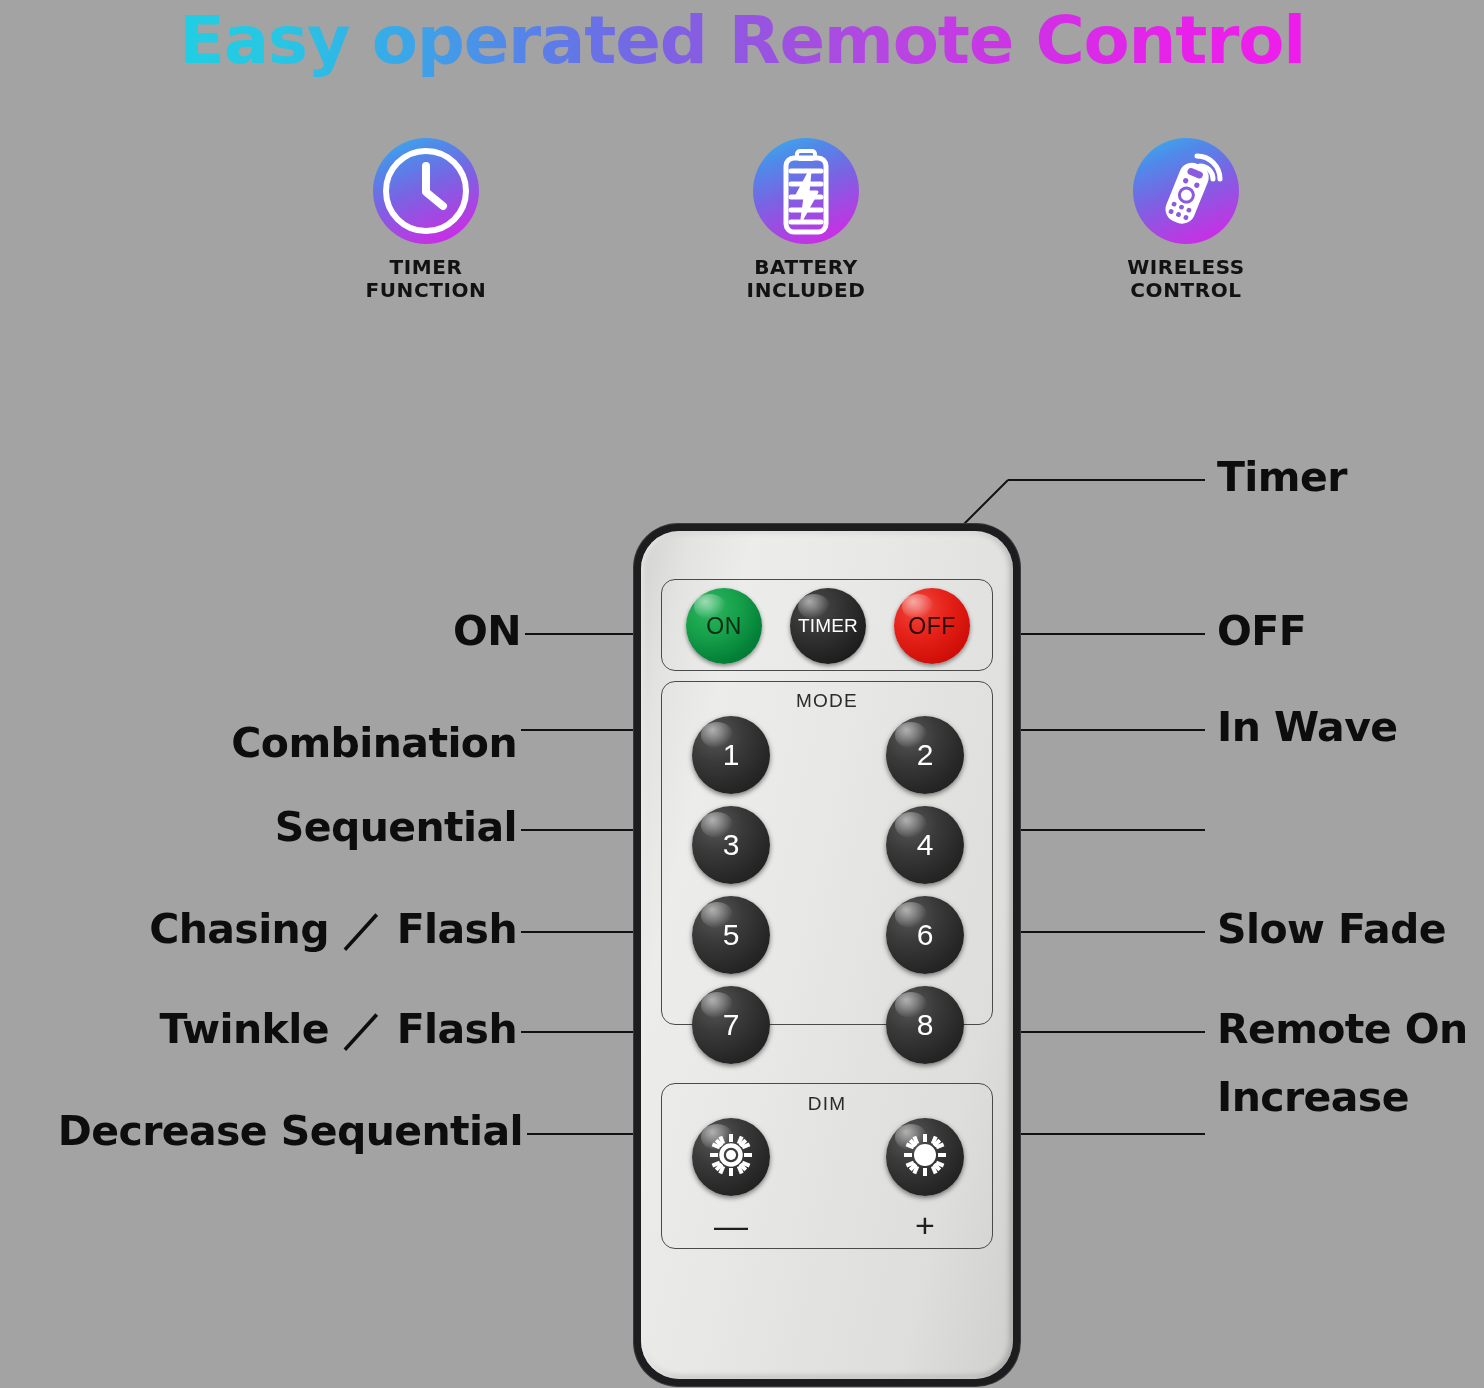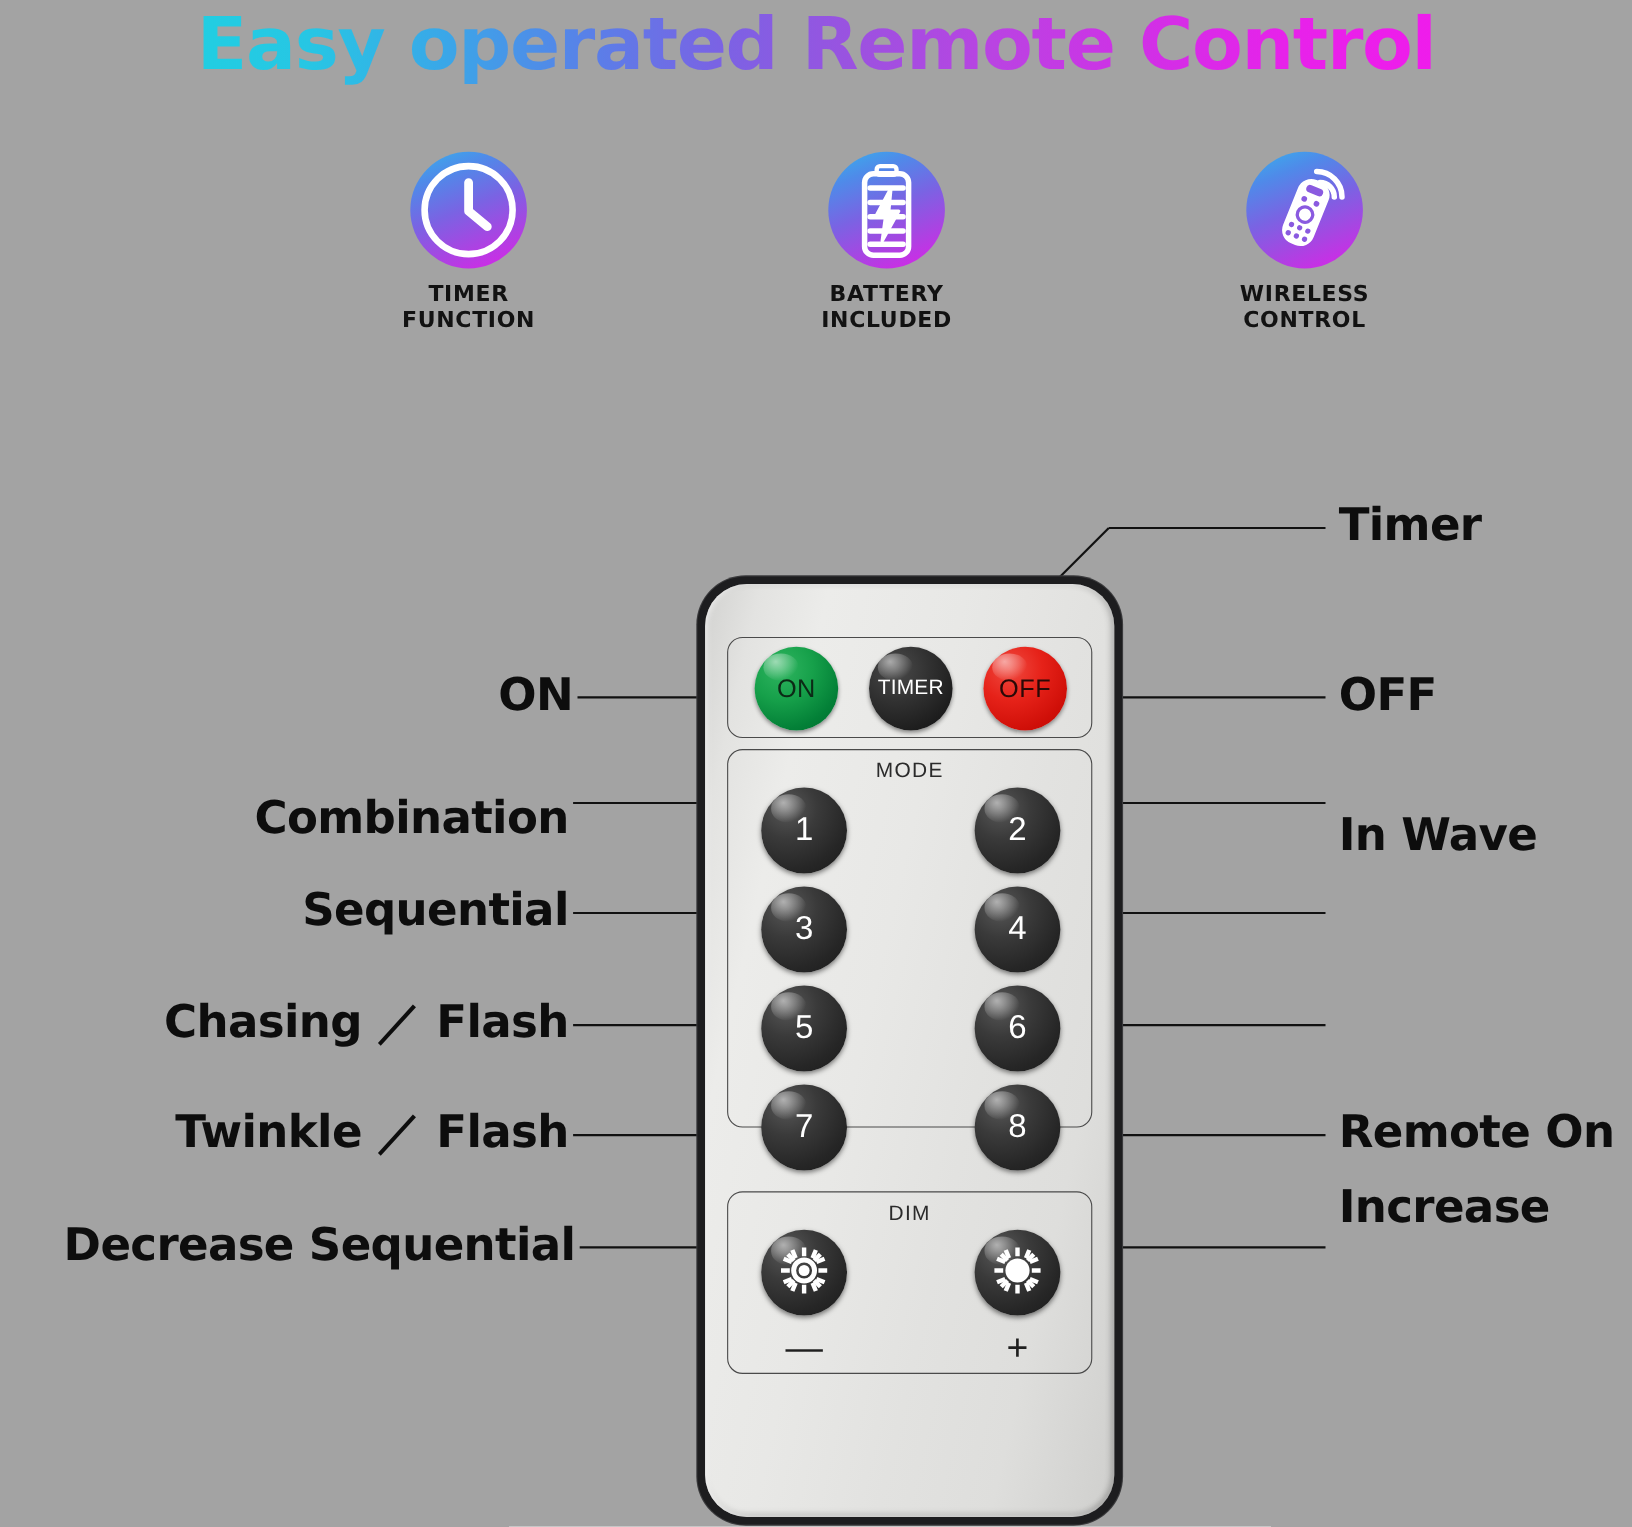--- a/index.html
+++ b/index.html
@@ -451,17 +451,18 @@
 
   <div class="callout left" style="right:963px; top:611px;">ON</div>
   <div class="callout left" style="right:967px; top:707px;margin-top:16px;">Combination</div>
   <div class="callout left" style="right:967px; top:807px;">Sequential</div>
   <div class="callout left" style="right:967px; top:909px;">Chasing ／ Flash</div>
   <div class="callout left" style="right:967px; top:1009px;">Twinkle ／ Flash</div>
   <div class="callout left" style="right:961px; top:1111px;">Decrease Sequential</div>
 
   <div class="callout right" style="left:1217px; top:457px;">Timer</div>
   <div class="callout right" style="left:1217px; top:611px;">OFF</div>
-  <div class="callout right" style="left:1217px; top:707px;margin-top:32px;">In Wave</div>
+  <div class="callout right" style="left:1217px; top:707px;">In Wave</div>
+  <div class="callout right" style="left:1217px; top:909px;">Slow Fade</div>
   <div class="callout right" style="left:1217px; top:1009px;">Remote On</div>
   <div class="callout right" style="left:1217px; top:1077px;">Increase</div>
 
 </div>
 
 </body></html>

